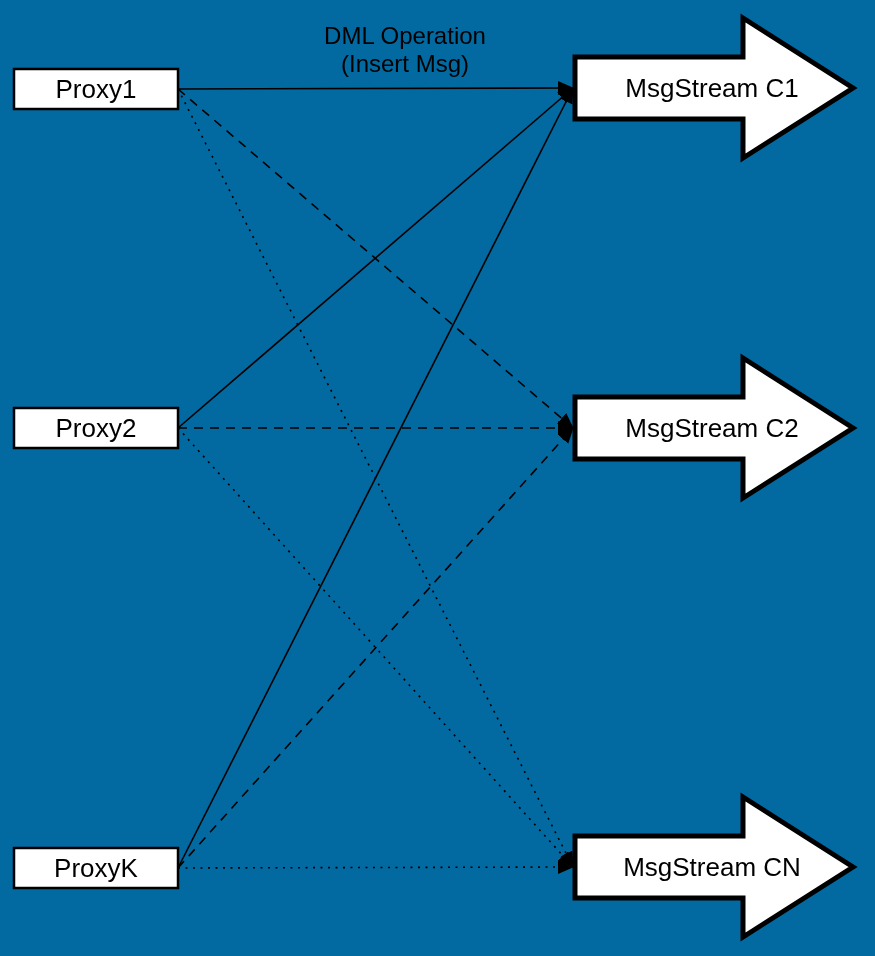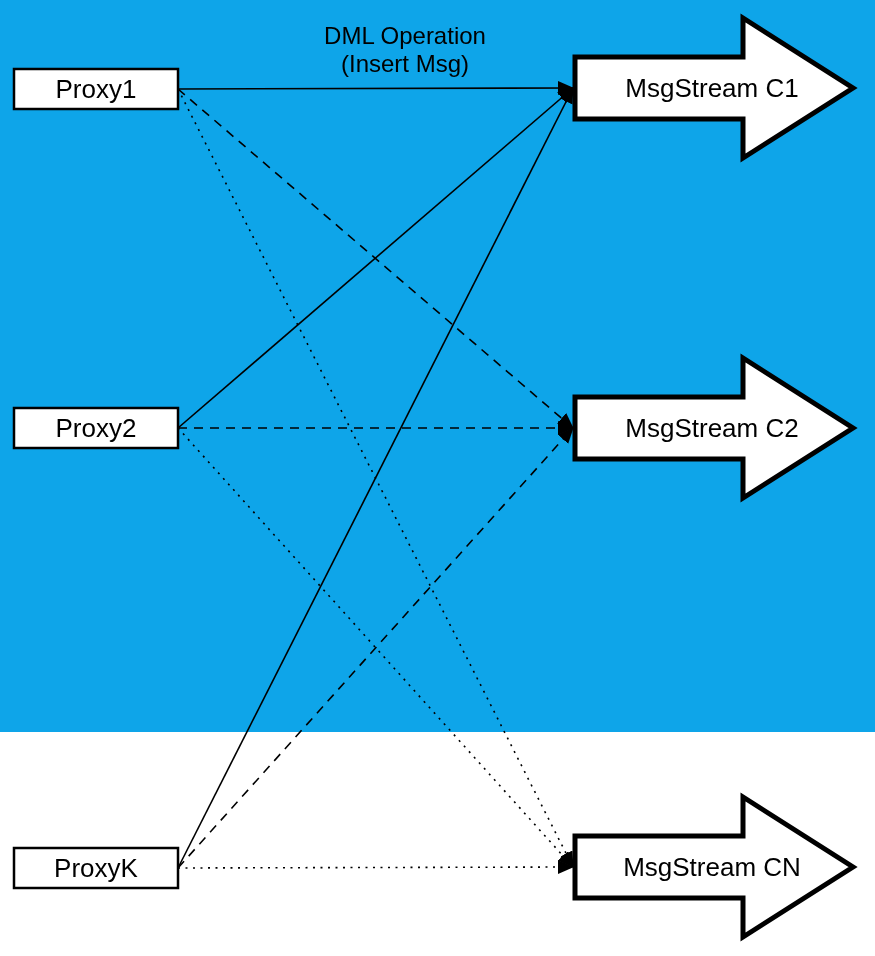--- a/index.html
+++ b/index.html
@@ -6,22 +6,22 @@
     margin: 0;
     padding: 0;
     background: #ffffff;
     width: 875px;
     height: 956px;
     overflow: hidden;
   }
   .canvas {
     position: relative;
     width: 875px;
-    height: 732px;
-    background: #0ea5e9;
+    height: 956px;
+    background: #0369a1;
   }
   svg {
     display: block;
   }
   .edge {
     stroke: #000000;
     stroke-width: 1.6;
     fill: none;
   }
   .proxy-box {

